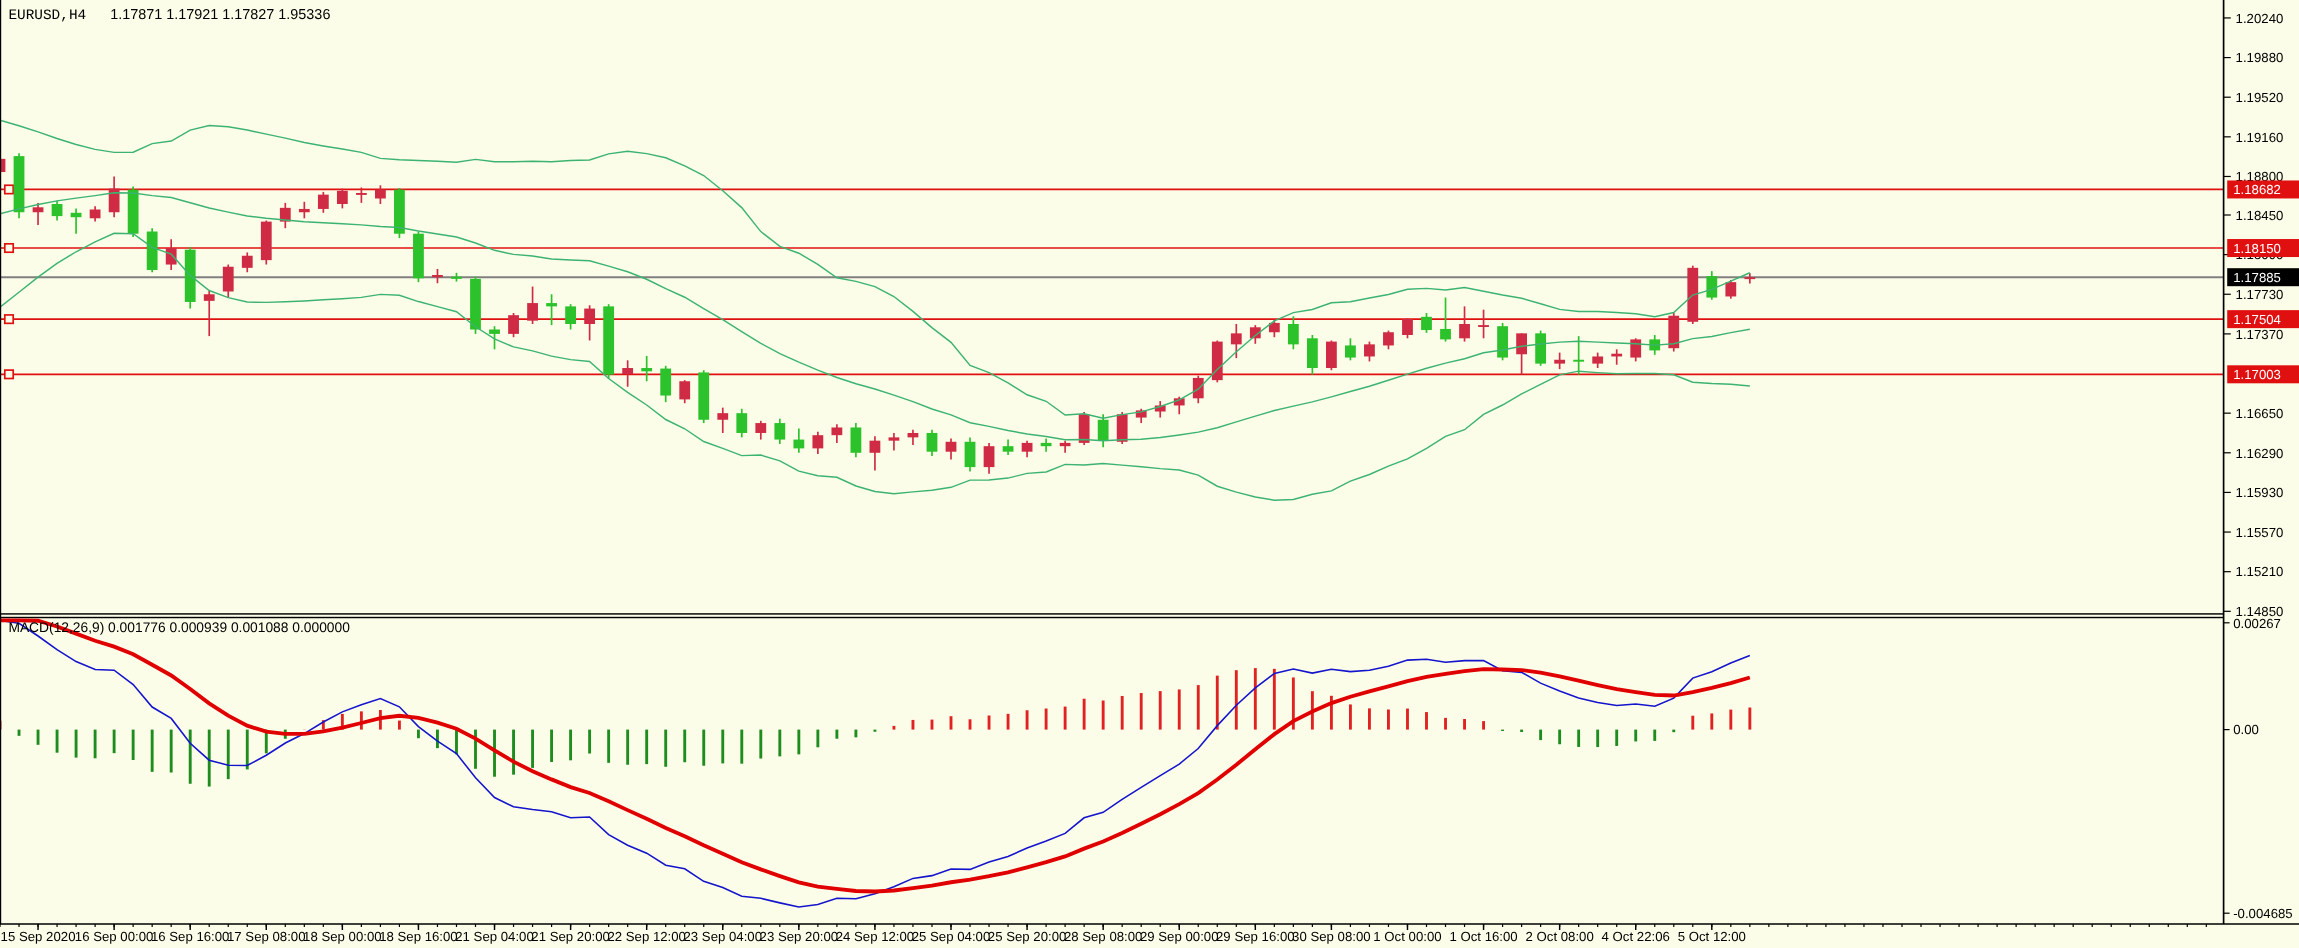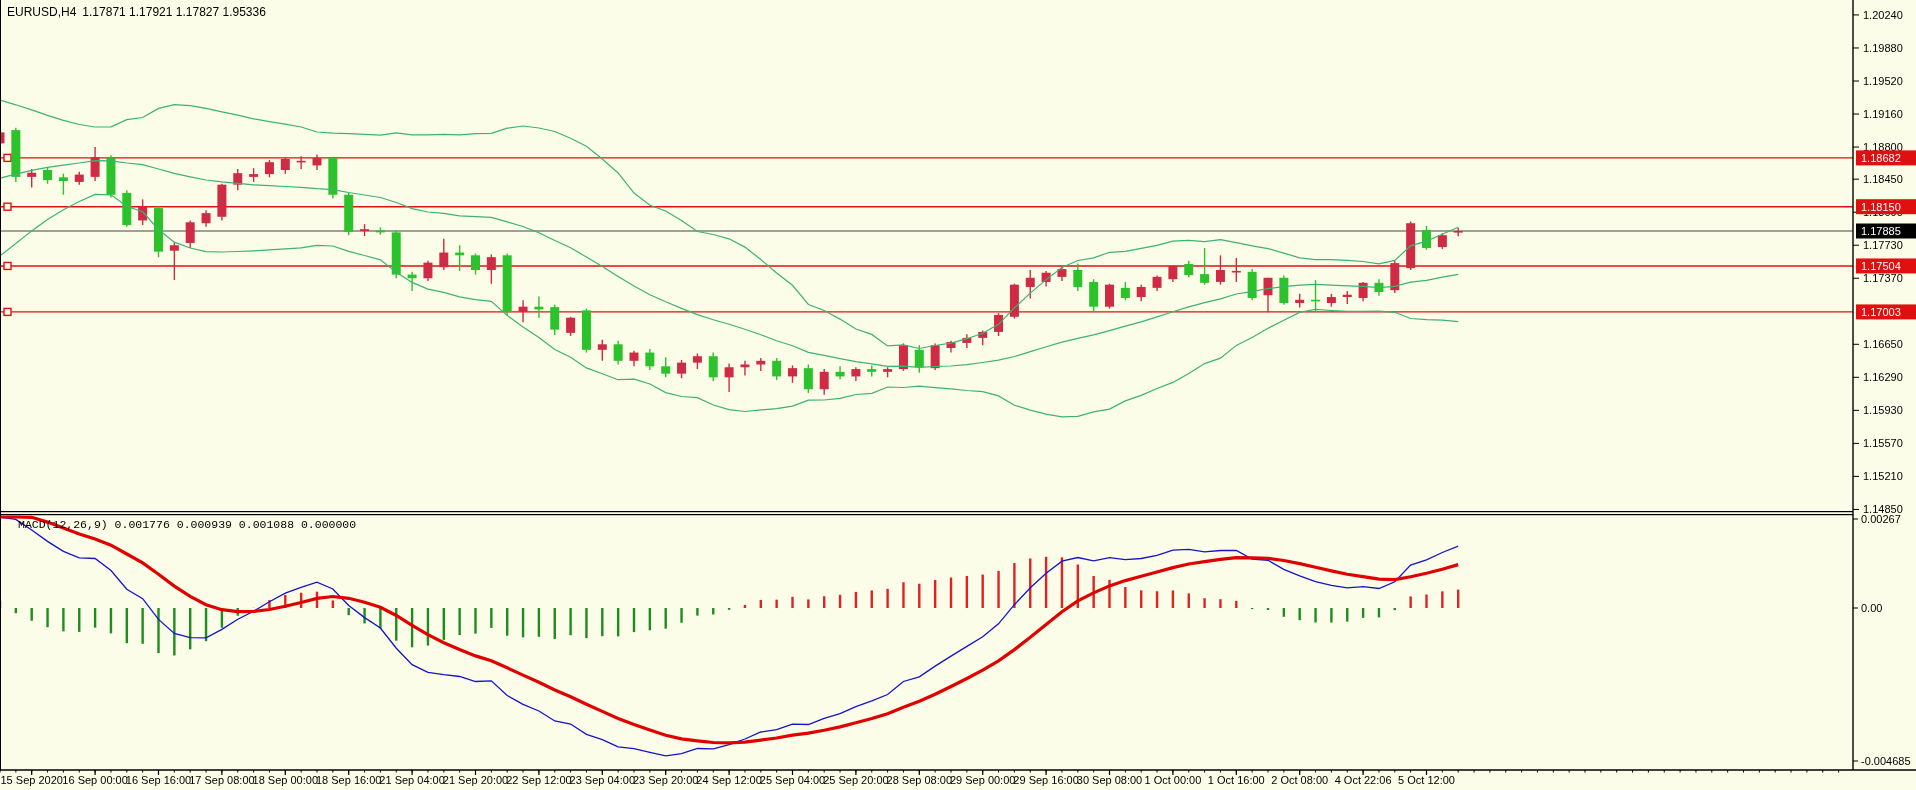--- a/index.html
+++ b/index.html
@@ -1,20 +1,20 @@
 <!DOCTYPE html>
 <html><head>
 <meta charset="utf-8">
 <style>
   html,body{margin:0;padding:0;background:#FCFDE8;}
   #app{position:relative;width:1916px;height:790px;background:#FCFDE8;overflow:hidden;
        font-family:"Liberation Sans",sans-serif;color:#000;}
   .chart-title{position:absolute;left:7px;top:5px;font-size:12px;white-space:pre;z-index:30;}
-  .chart-title .sym{margin-right:6px;}
-  .macd-title{position:absolute;left:18px;top:518px;font-size:11.5px;white-space:pre;z-index:30;font-family:Liberation Mono, monospace;}
+  .chart-title .sym{margin-right:20px;font-family:Liberation Mono, monospace;}
+  .macd-title{position:absolute;left:7px;top:518px;font-size:11.5px;white-space:pre;z-index:30;}
   svg{position:absolute;left:0;top:0;}
   text{font-family:"Liberation Sans",sans-serif;}
 </style>
 </head>
 <body>
 
 <div id="app">
   <div class="chart-title"><span class="sym">EURUSD,H4</span><span>1.17871 1.17921 1.17827 1.95336</span></div>
   <div class="macd-title">MACD(12,26,9) 0.001776 0.000939 0.001088 0.000000</div>
   <svg id="chart" width="1916" height="790">

